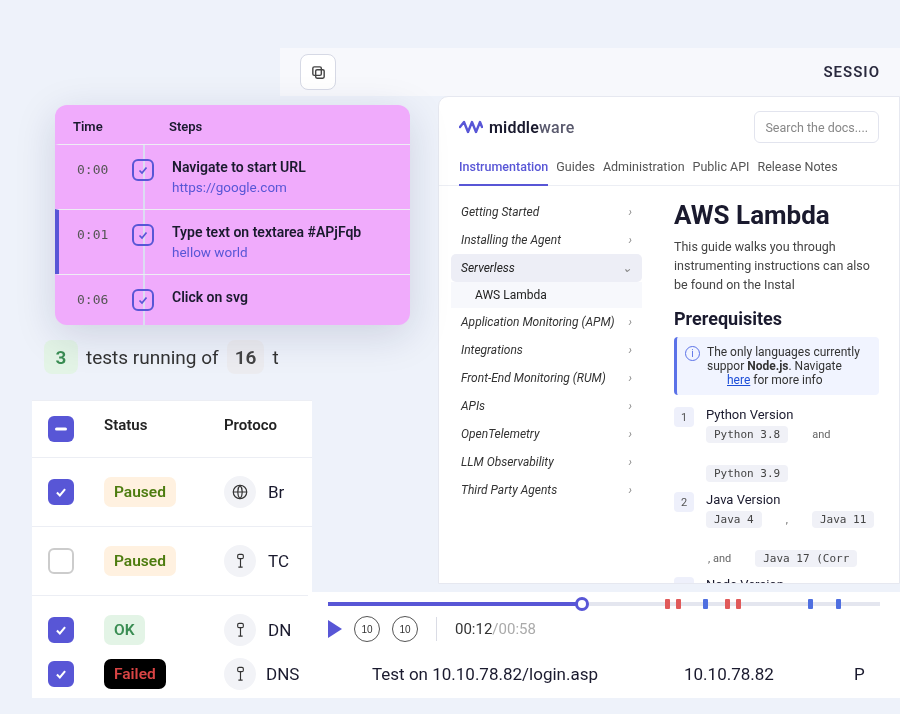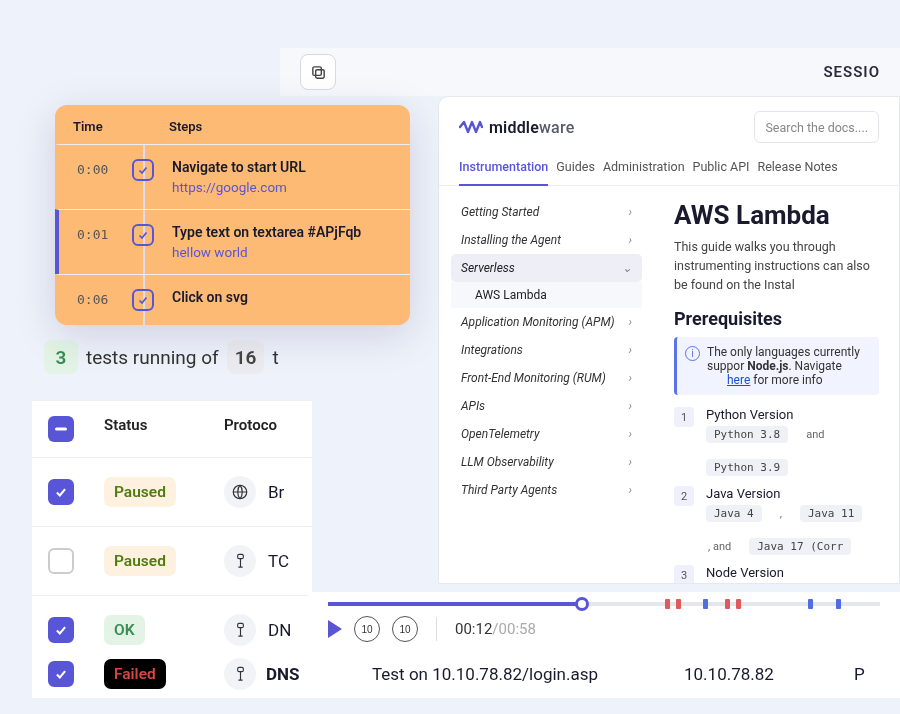--- a/index.html
+++ b/index.html
@@ -4,21 +4,21 @@
 <style>
 * { box-sizing: border-box; margin: 0; padding: 0; }
 body { font-family: -apple-system, BlinkMacSystemFont, "Segoe UI", Roboto, sans-serif; background: #eef2fa; width: 900px; height: 714px; overflow: hidden; position: relative; color: #1a1a2e; }
 
 
 .topbar { position: absolute; top: 48px; left: 280px; right: 0; height: 48px; display: flex; align-items: center; justify-content: space-between; padding: 0 20px; background: #f7f8fc; }
 .copy-btn { width: 36px; height: 36px; border: 1px solid #d6d9e5; border-radius: 8px; background: #fff; display: flex; align-items: center; justify-content: center; cursor: pointer; }
 .session-title { font-weight: 600; letter-spacing: 1px; color: #2a2a3e; font-size: 15px; }
 
 
-.steps-panel { position: absolute; top: 105px; left: 55px; width: 355px; background: #fdba74; border-radius: 12px; box-shadow: 0 10px 40px rgba(20,30,80,0.15); z-index: 20; overflow: hidden; }
+.steps-panel { position: absolute; top: 105px; left: 55px; width: 355px; background: #f0abfc; border-radius: 12px; box-shadow: 0 10px 40px rgba(20,30,80,0.15); z-index: 20; overflow: hidden; }
 .steps-header { display: grid; grid-template-columns: 62px 1fr; padding: 14px 18px 10px; font-size: 13px; font-weight: 600; color: #1a1a2e; }
 .step-row { display: grid; grid-template-columns: 55px 40px 1fr; align-items: flex-start; padding: 14px 18px; border-top: 1px solid #edeef4; position: relative; border-left: 4px solid transparent; }
 .step-row.active { border-left-color: #5856d6; }
 .step-time { font-size: 13px; color: #555; padding-top: 3px; font-family: monospace; }
 .step-chk { width: 22px; height: 22px; border: 2px solid #5856d6; border-radius: 6px; display: flex; align-items: center; justify-content: center; }
 .step-chk svg { stroke: #5856d6; }
 .step-body .step-title { font-size: 14px; font-weight: 600; color: #1a1a2e; }
 .step-body .step-sub { font-size: 13.5px; color: #5856d6; margin-top: 4px; }
 .step-connector { position: absolute; left: 84px; top: 0; bottom: 0; width: 2px; background: #dcdcf2; z-index: -1; }
 
@@ -31,21 +31,21 @@
 .tests-table { position: absolute; top: 400px; left: 32px; width: 280px; background: #fff; border-top: 1px solid #eceef4; }
 .tt-head { display: grid; grid-template-columns: 56px 120px 1fr; padding: 15px 16px; font-size: 15px; font-weight: 600; color: #222; border-bottom: 1px solid #eceef4; }
 .tt-head .master-chk { width: 26px; height: 26px; border-radius: 6px; background: #5856d6; display:flex; align-items:center; justify-content:center; }
 .tt-row { display: grid; grid-template-columns: 56px 120px 44px 1fr; padding: 18px 16px; align-items: center; font-size: 17px; border-bottom: 1px solid #eceef4; }
 .chk { width: 26px; height: 26px; border-radius: 6px; border: 2px solid #ccc; display:flex; align-items:center; justify-content:center; }
 .chk.on { background: #5856d6; border-color: #5856d6; }
 .status-pill { display:inline-block; padding: 6px 10px; border-radius: 7px; font-weight:600; font-size: 15.5px; }
 .status-pill.paused { background:#fff1e0; color:#4d7c0f; }
 .status-pill.ok { background:#e3f4e6; color:#3a8d53; }
 .status-pill.failed { background:#000000; color:#d94444; }
-.proto-cell { display:flex; align-items:center; gap:10px; font-size:17px;font-weight:bold; }
+.proto-cell { display:flex; align-items:center; gap:10px; font-size:17px; }
 .proto-icon { width:32px; height:32px; border-radius:50%; background:#f2f3f7; display:flex; align-items:center; justify-content:center; }
 
 
 .docs { position: absolute; top: 96px; left: 438px; right: 0; bottom: 130px; background: #fff; border: 1px solid #e6e8f0; border-radius: 10px 0 0 0; overflow: hidden; display: flex; flex-direction: column; }
 .docs-top { display:flex; align-items:center; justify-content:space-between; padding: 14px 20px 6px; }
 .brand { display:flex; align-items:center; gap:6px; color:#5856d6; font-weight:700; font-size:16px; }
 .brand .wordmark { color:#1a1a2e; font-weight:600; letter-spacing:0.2px; }
 .brand .wordmark .light { font-weight:500; color:#5a5a6e; }
 .search-box { height:32px; border:1px solid #e2e4ee; border-radius:6px; padding:0 10px; font-size:12.5px; color:#888; display:flex; align-items:center; min-width:120px; }
 .docs-tabs { display:flex; gap:8px; padding:10px 20px 0; border-bottom:1px solid #eceef4; font-size:12.5px; color:#555; }
@@ -60,21 +60,21 @@
 .docs-body { padding: 14px 20px; overflow:hidden; }
 .docs-body h1 { font-size:26px; font-weight:700; margin-bottom:8px; }
 .docs-body p { font-size:12.5px; color:#444; line-height:1.5; margin-bottom:12px; }
 .docs-body h2 { font-size:18px; font-weight:700; margin:14px 0 8px; }
 .info-box { border-left:3px solid #5b72e8; background:#f1f4ff; padding:8px 10px 8px 30px; font-size:12px; color:#333; position:relative; border-radius:4px; }
 .info-box .info-i { position:absolute; left:8px; top:9px; width:15px; height:15px; border:1.5px solid #5b72e8; border-radius:50%; display:flex; align-items:center; justify-content:center; font-size:10px; color:#5b72e8; }
 .info-box a { color:#1d4ed8; text-decoration: underline; padding-left: 20px; }
 .req-list { margin-top:12px; }
 .req-item { display:grid; grid-template-columns:22px 1fr; gap:10px; margin-bottom:10px; font-size:13px; }
 .req-num { width:20px;height:20px;background:#eef0fb;border-radius:4px;display:flex;align-items:center;justify-content:center;font-size:11px;color:#555; }
-.codes { margin-top:4px; display:flex; gap:16px; flex-wrap:wrap; font-size:11px; }
+.codes { margin-top:4px; display:flex; gap:22px; flex-wrap:wrap; font-size:11px; }
 .code { background:#f0f1f7; padding:2px 8px; border-radius:4px; font-family: Menlo, monospace; color:#444; }
 .codesep { color:#666; font-size:11px; padding:2px 2px; }
 
 
 .player { position: absolute; left:308px; right:0; bottom:60px; background:#fff; padding:10px 20px 12px; }
 .track { position:relative; height:4px; background:#e4e6ef; margin-bottom:10px; }
 .track-fill { position:absolute; left:0; top:0; height:100%; background:#5856d6; }
 .track-handle { position:absolute; top:50%; transform:translate(-50%,-50%); width:14px; height:14px; border-radius:50%; background:#fff; border:3px solid #5856d6; }
 .mark { position:absolute; top:-3px; width:5px; height:10px; border-radius:1px; }
 .mark.red { background:#e05a5a; }

